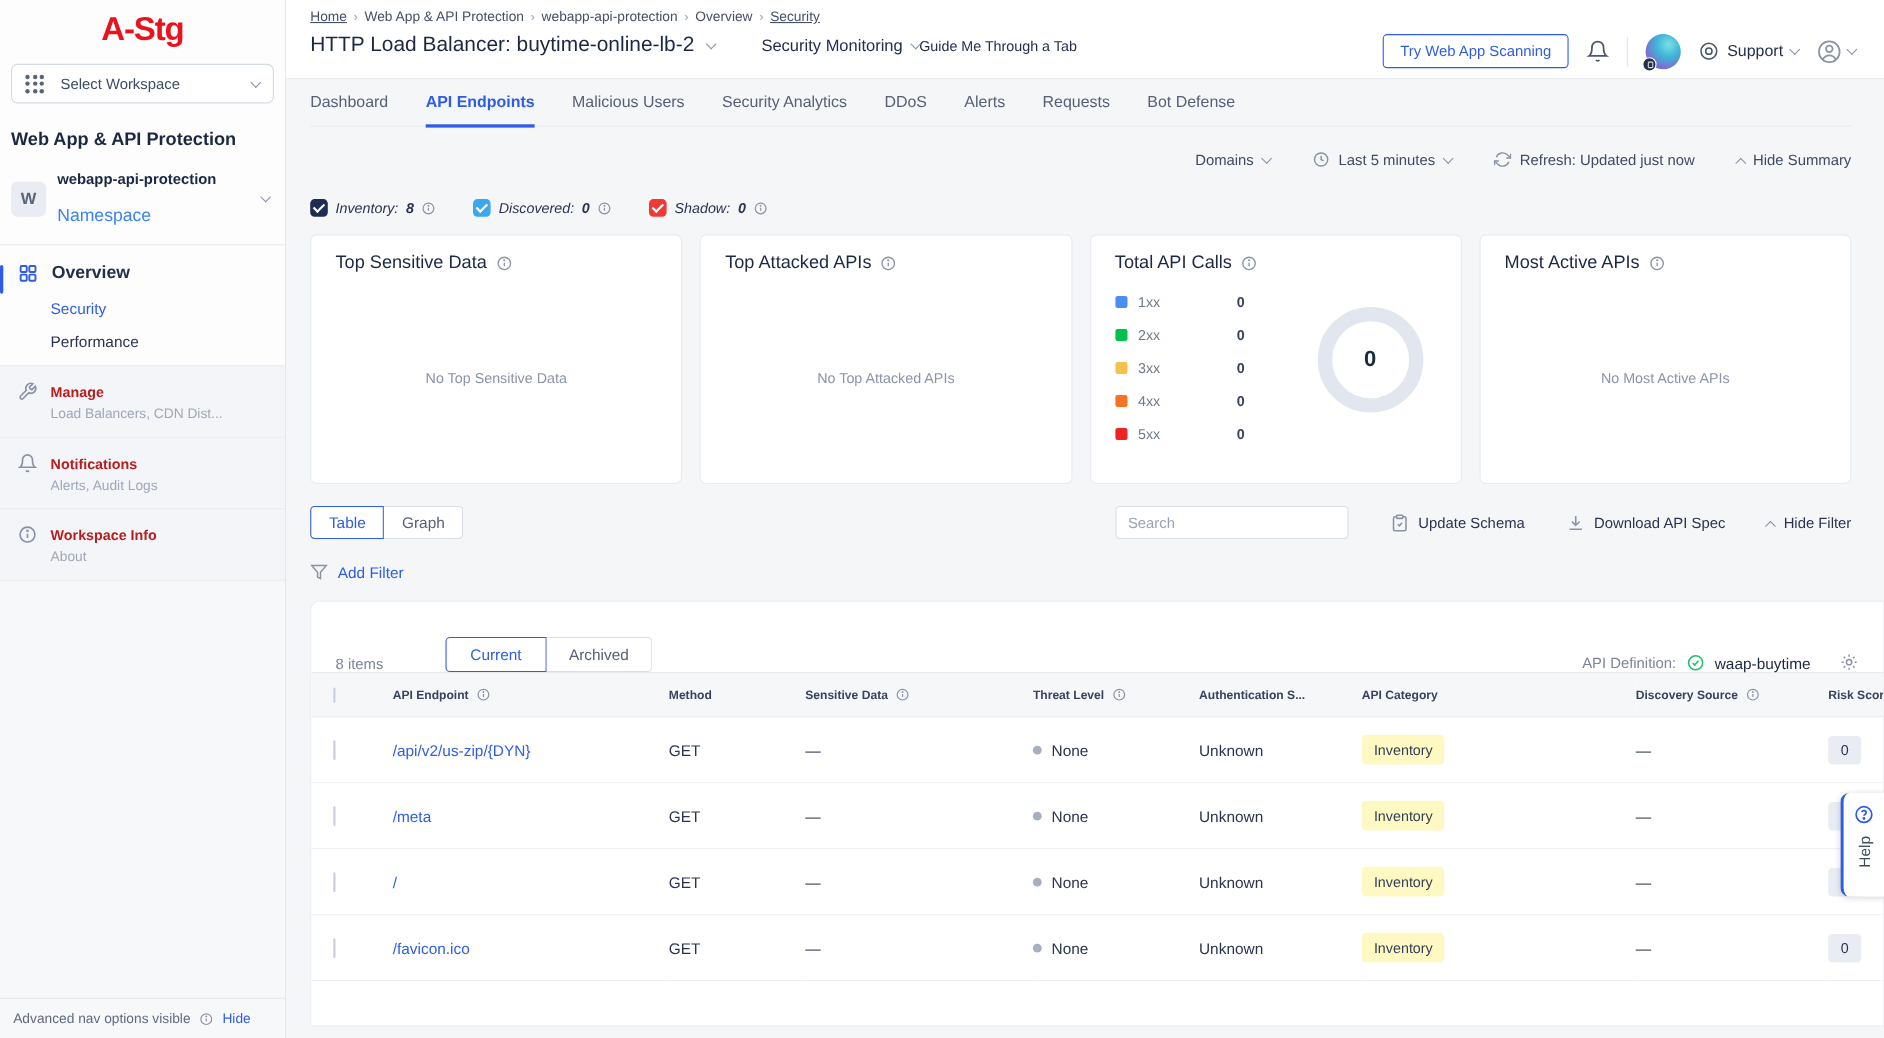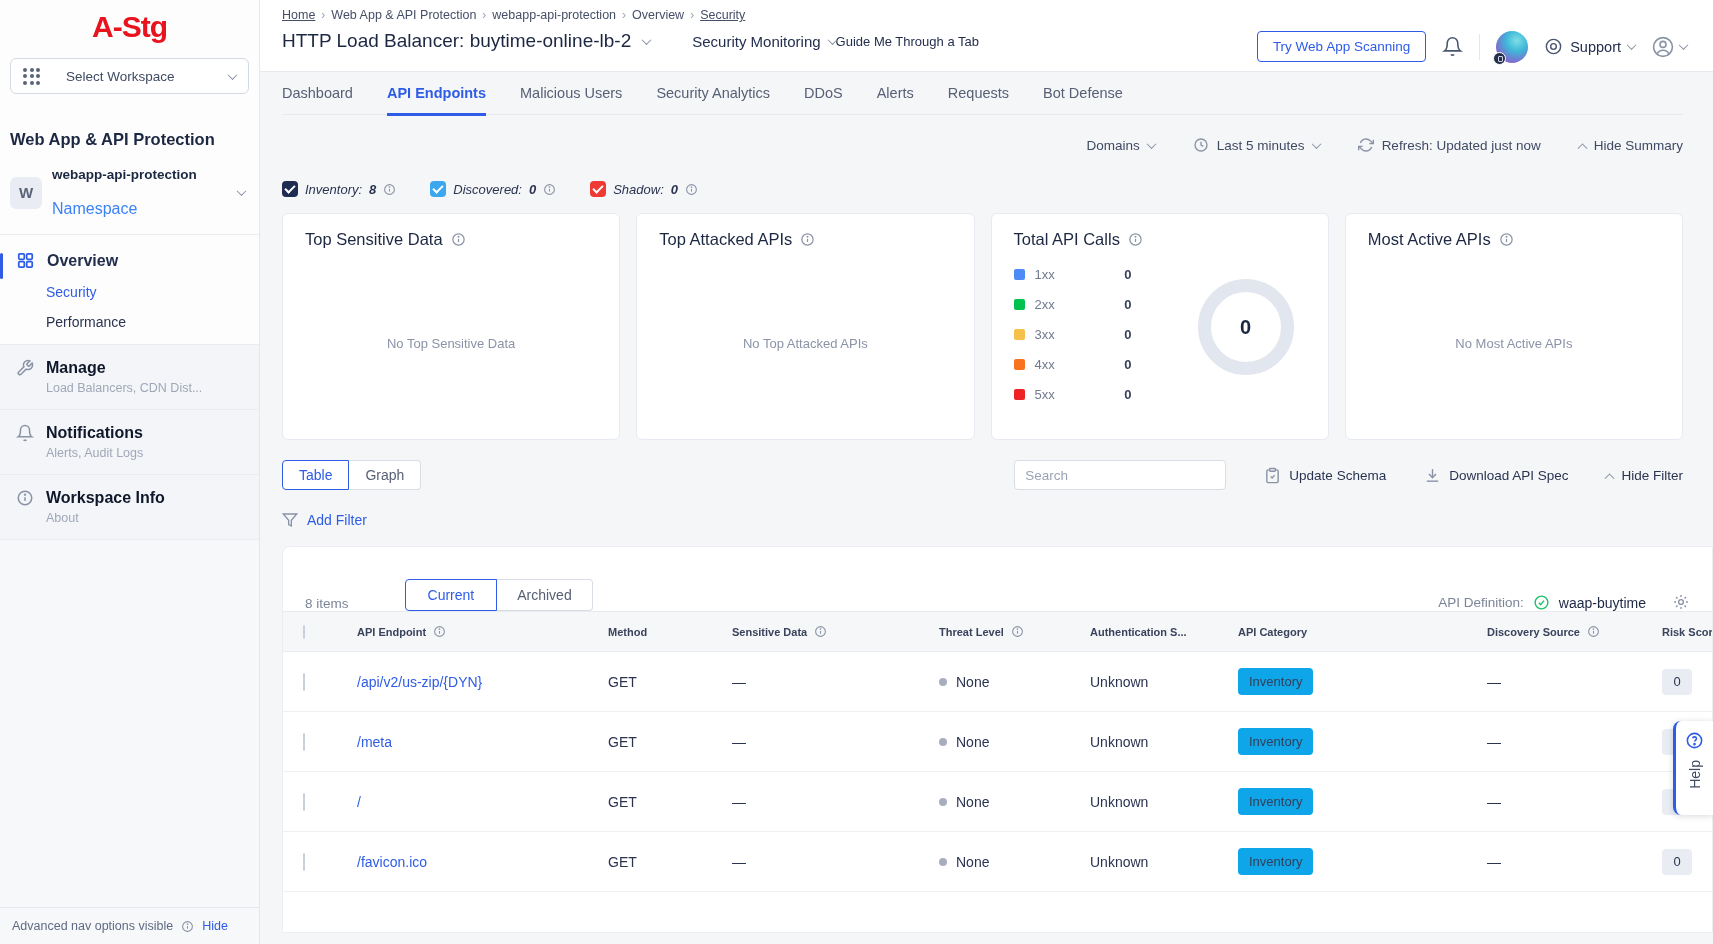--- a/index.html
+++ b/index.html
@@ -5,40 +5,40 @@
   * { margin:0; padding:0; box-sizing:border-box; }
   html,body { width:1713px; height:944px; overflow:hidden; background:#f5f6f8;
     font-family:"Liberation Sans", sans-serif; color:#2a3350; }
   .app { display:flex; width:1713px; height:944px; }
 
   
   .sidebar { width:260px; min-width:260px; background:#fdfdfe; border-right:1px solid #e4e7ed;
     display:flex; flex-direction:column; }
   .logo { text-align:center; padding:10px 0 6px; font-size:30px; font-weight:800;
     color:#e8131d; letter-spacing:-1px; }
-  .ws-select { margin:8px 10px 26px; height:36px; border:1px solid #d4dae3; border-radius:6px;
-    background:#fff; display:flex; align-items:center; gap:26px; padding:0 12px; cursor:pointer; }
+  .ws-select { margin:8px 10px 14px; height:36px; border:1px solid #d4dae3; border-radius:6px;
+    background:#fff; display:flex; align-items:center; gap:15px; padding:0 12px; cursor:pointer; }
   .ws-select .lbl { flex:1; font-size:13.5px; color:#3f4a63; }
   .product-title { font-size:16.5px; font-weight:700; color:#1c2742; padding:10px 10px 14px; }
   .ns-row { display:flex; align-items:center; gap:10px; padding:4px 14px 16px 10px; }
   .ns-avatar { width:32px; height:32px; border-radius:6px; background:#e9edf3; color:#5a6478;
     font-weight:700; font-size:15px; display:flex; align-items:center; justify-content:center; }
   .ns-meta { flex:1; }
   .ns-name { font-size:13.5px; font-weight:700; color:#1c2742; }
   .ns-label { font-size:16px; color:#3b82f6; margin-top:18px; }
   .sb-divider { border-top:1px solid #e9ecf1; }
   .nav-overview { padding:16px 0 14px; position:relative; }
   .nav-overview .bar { position:absolute; left:0; top:18px; width:3px; height:26px; background:#2e5ce6; border-radius:2px; }
   .nav-main-item { display:flex; align-items:center; gap:12px; padding:0 16px; cursor:pointer; }
   .nav-main-item .t { font-size:16px; font-weight:600; color:#232e4d; }
   .nav-sub { padding:14px 16px 0 46px; font-size:14px; cursor:pointer; }
   .nav-sub.active { color:#2e5ce6; }
   .sb-section { background:#f3f5f8; border-top:1px solid #e9ecf1; padding:14px 16px; cursor:pointer; }
   .sb-section .head { display:flex; align-items:center; gap:12px; }
-  .sb-section .t { font-size:16px; font-weight:600; color:#0f172a; }
+  .sb-section .t { font-size:13px; font-weight:600; color:#b91c1c; }
   .sb-section .sub { font-size:12.5px; color:#a0a7b8; margin:4px 0 0 30px; }
   .sb-fill { flex:1; background:#f7f8fa; border-top:1px solid #e9ecf1; }
   .sb-footer { background:#f7f8fa; border-top:1px solid #e4e7ed; padding:11px 12px;
     display:flex; align-items:center; gap:8px; font-size:12.5px; color:#5f6b82; }
   .sb-footer .hide-link { color:#2e5ce6; cursor:pointer; }
 
   
   .main { flex:1; display:flex; flex-direction:column; min-width:0; }
   .topbar { background:#fff; height:72px; padding:8px 26px 0 22px; display:flex;
     justify-content:space-between; border-bottom:1px solid #e8eaef; }
@@ -123,21 +123,21 @@
   thead th { background:#f6f7f9; border-top:1px solid #e8eaef; border-bottom:1px solid #e8eaef;
     height:40px; text-align:left; font-size:11px; font-weight:700; color:#39435c; white-space:nowrap; }
   th .hwrap { display:flex; align-items:center; gap:7px; }
   tbody td { height:60px; border-bottom:1px solid #eef0f4; font-size:14px; color:#2a3350; white-space:nowrap; }
   td.cb, th.cb { padding-left:20px; }
   .rowcb { width:18px; height:18px; border:1px solid #c9d0dc; border-radius:4px; background:#fff; cursor:pointer; }
   .ep-link { color:#2e5ce6; cursor:pointer; }
   .ep-pad { padding-left:17px; }
   .threat { display:flex; align-items:center; gap:9px; }
   .tdot { width:8px; height:8px; border-radius:50%; background:#a7aec0; }
-  .chip { display:inline-block; background:#0ea5e9; color:#333f58; font-size:13px; border-radius:4px; padding:6px 11px; }
+  .chip { display:inline-block; background:#fef9c3; color:#333f58; font-size:13px; border-radius:4px; padding:6px 11px; }
   .riskbadge { display:inline-flex; min-width:30px; height:26px; align-items:center; justify-content:center;
     background:#e9edf3; border-radius:4px; font-size:13px; color:#2a3350; }
   .partialrow { height:40px; background:#fff; }
 
   
   .helptab { position:fixed; right:0; top:721px; width:40px; height:94px; background:#fff;
     border-radius:8px 0 0 8px; box-shadow:0 1px 6px rgba(30,40,70,.18); border-left:3px solid #2e5ce6;
     display:flex; flex-direction:column; align-items:center; padding-top:10px; cursor:pointer; }
   .helptab .vtext { margin-top:10px; writing-mode:vertical-rl; transform:rotate(180deg);
     font-size:14px; color:#3f4a63; }

